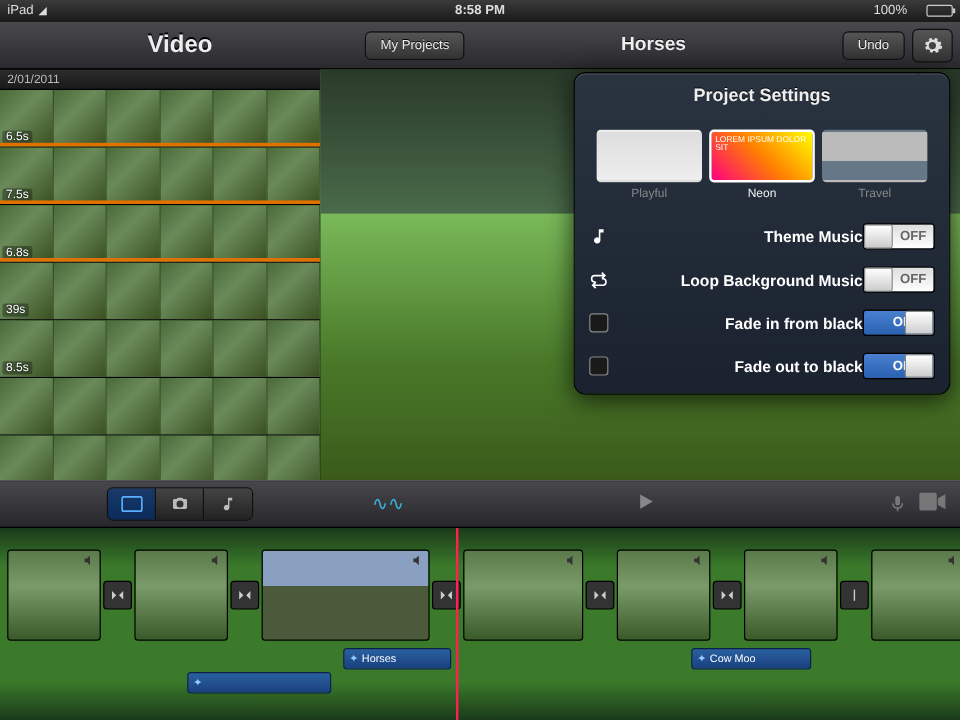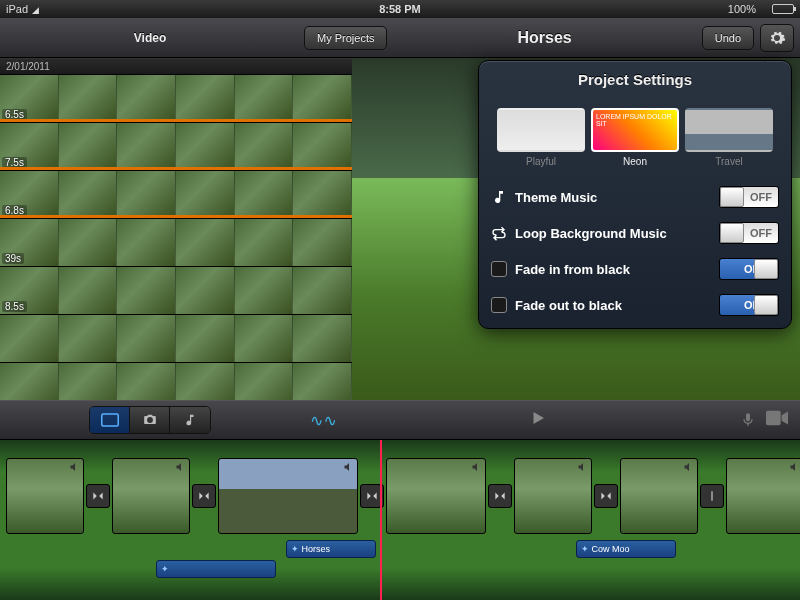--- a/index.html
+++ b/index.html
@@ -10,29 +10,29 @@
 .status-left { display: flex; gap: 4px; }
 .status-center { position: absolute; left: 50%; transform: translateX(-50%); font-weight: 600; }
 .status-right { margin-left: auto; display: flex; align-items: center; gap: 16px; }
 .wifi-icon::before { content: "◢"; font-size: 9px; }
 .battery { display: inline-block; width: 22px; height: 10px; border: 1px solid #ccc; border-radius: 2px; position: relative; }
 .battery::after { content:""; position:absolute; right:-3px; top:2px; width:2px; height:4px; background:#ccc; }
 .battery-fill { background:#ccc; height:100%; width:100%; }
 
 
 .top-bar { height: 40px; background: linear-gradient(#4a4a4e,#2a2a2e); display: flex; align-items: center; border-bottom: 1px solid #000; }
-.video-header { width: 300px; text-align: center; color: #eee; font-weight: 600; font-size: 12px; text-shadow: 0 -1px 0 #000; }
+.video-header { width: 300px; text-align: center; color: #eee; font-weight: 600; font-size: 20px; text-shadow: 0 -1px 0 #000; }
 .btn { background: linear-gradient(#555,#333); border: 1px solid #111; border-radius: 5px; color: #eee; font-size: 11px; padding: 5px 12px; text-shadow: 0 -1px 0 #000; cursor: pointer; }
 .project-title { flex: 1; text-align: center; color: #eee; font-weight: 600; font-size: 16px; text-shadow: 0 -1px 0 #000; }
 .gear-btn { width: 34px; height: 28px; background: linear-gradient(#555,#333); border: 1px solid #111; border-radius: 5px; display:flex; align-items:center; justify-content:center; margin-right:6px; cursor:pointer; }
 .gear-btn svg { fill: #ddd; }
 
 
 .main { display: flex; height: 342px; }
-.clip-list { width: 352px; background: #111; overflow: hidden; }
+.clip-list { width: 267px; background: #111; overflow: hidden; }
 .date-hdr { color: #bbb; font-size: 10px; padding: 2px 6px; background: linear-gradient(#2a2a2a,#1a1a1a); border-top:1px solid #333; border-bottom:1px solid #000; }
 .clip-row { height: 48px; background: linear-gradient(90deg,#3a5a3a,#4a6a3a,#3a5a2a,#5a5a3a); position: relative; border-bottom: 1px solid #000; display:flex; }
 .clip-row .dur { position: absolute; left: 2px; bottom: 2px; color: #fff; font-size: 10px; text-shadow: 0 0 2px #000; background: rgba(0,0,0,.3); padding: 0 3px; border-radius: 2px; }
 .clip-row .orange { position:absolute; left:0; right:0; bottom:0; height:3px; background:#e07000; }
 .clip-seg { flex:1; border-right:1px solid rgba(0,0,0,.3); background: linear-gradient(135deg,#4a6a3a 0%, #6a8a5a 40%, #3a5020 100%); }
 
 .preview { flex: 1; position: relative; background: linear-gradient(#5a8a4a 0%, #7aba5a 35%, #4a7a2a 70%, #3a5a1a 100%); }
 .preview::before { content:""; position:absolute; top:0; left:0; right:0; height:35%; background: linear-gradient(#2a3a2a,#4a6a4a); }
 
 
@@ -42,21 +42,21 @@
 .theme-strip { display:flex; gap:6px; padding: 12px 8px; justify-content:center; }
 .theme-card { width: 88px; }
 .theme-thumb { height: 44px; border-radius: 4px; border:2px solid transparent; background:#888; position:relative; overflow:hidden; font-size:7px; color:#fff; padding:3px; }
 .theme-card.sel .theme-thumb { border-color:#fff; }
 .theme-thumb.playful { background: linear-gradient(#ddd,#eee); }
 .theme-thumb.neon { background: linear-gradient(45deg,#ff0080,#ff8000,#ffff00); }
 .theme-thumb.travel { background: linear-gradient(#bbb 60%,#678 60%); }
 .theme-name { text-align:center; color:#888; font-size:10px; margin-top:4px; }
 .theme-card.sel .theme-name { color:#eee; }
 .setting-row { display:flex; align-items:center; padding: 7px 12px; color:#fff; font-size:13px; font-weight:600; }
-.setting-row .lbl { flex:1; margin-left:8px; }
+.setting-row .lbl { flex:1; margin-left:8px;text-align:right; }
 .setting-row svg { fill:#fff; }
 .chk { width:16px; height:16px; border:1px solid #888; border-radius:3px; background:#1a1a1a; }
 .toggle { width:60px; height:22px; border-radius:3px; border:1px solid #000; position:relative; font-size:11px; font-weight:700; display:flex; align-items:center; cursor:pointer; }
 .toggle.off { background: linear-gradient(#ddd,#fff); color:#666; justify-content:flex-end; padding-right:6px; }
 .toggle.on { background: linear-gradient(#4a80d0,#2a60b0); color:#fff; padding-left:24px; }
 .toggle .knob { position:absolute; width:24px; height:20px; background:linear-gradient(#fff,#ccc); border-radius:2px; border:1px solid #888; top:0; }
 .toggle.off .knob { left:0; }
 .toggle.on .knob { right:0; }
 
 

